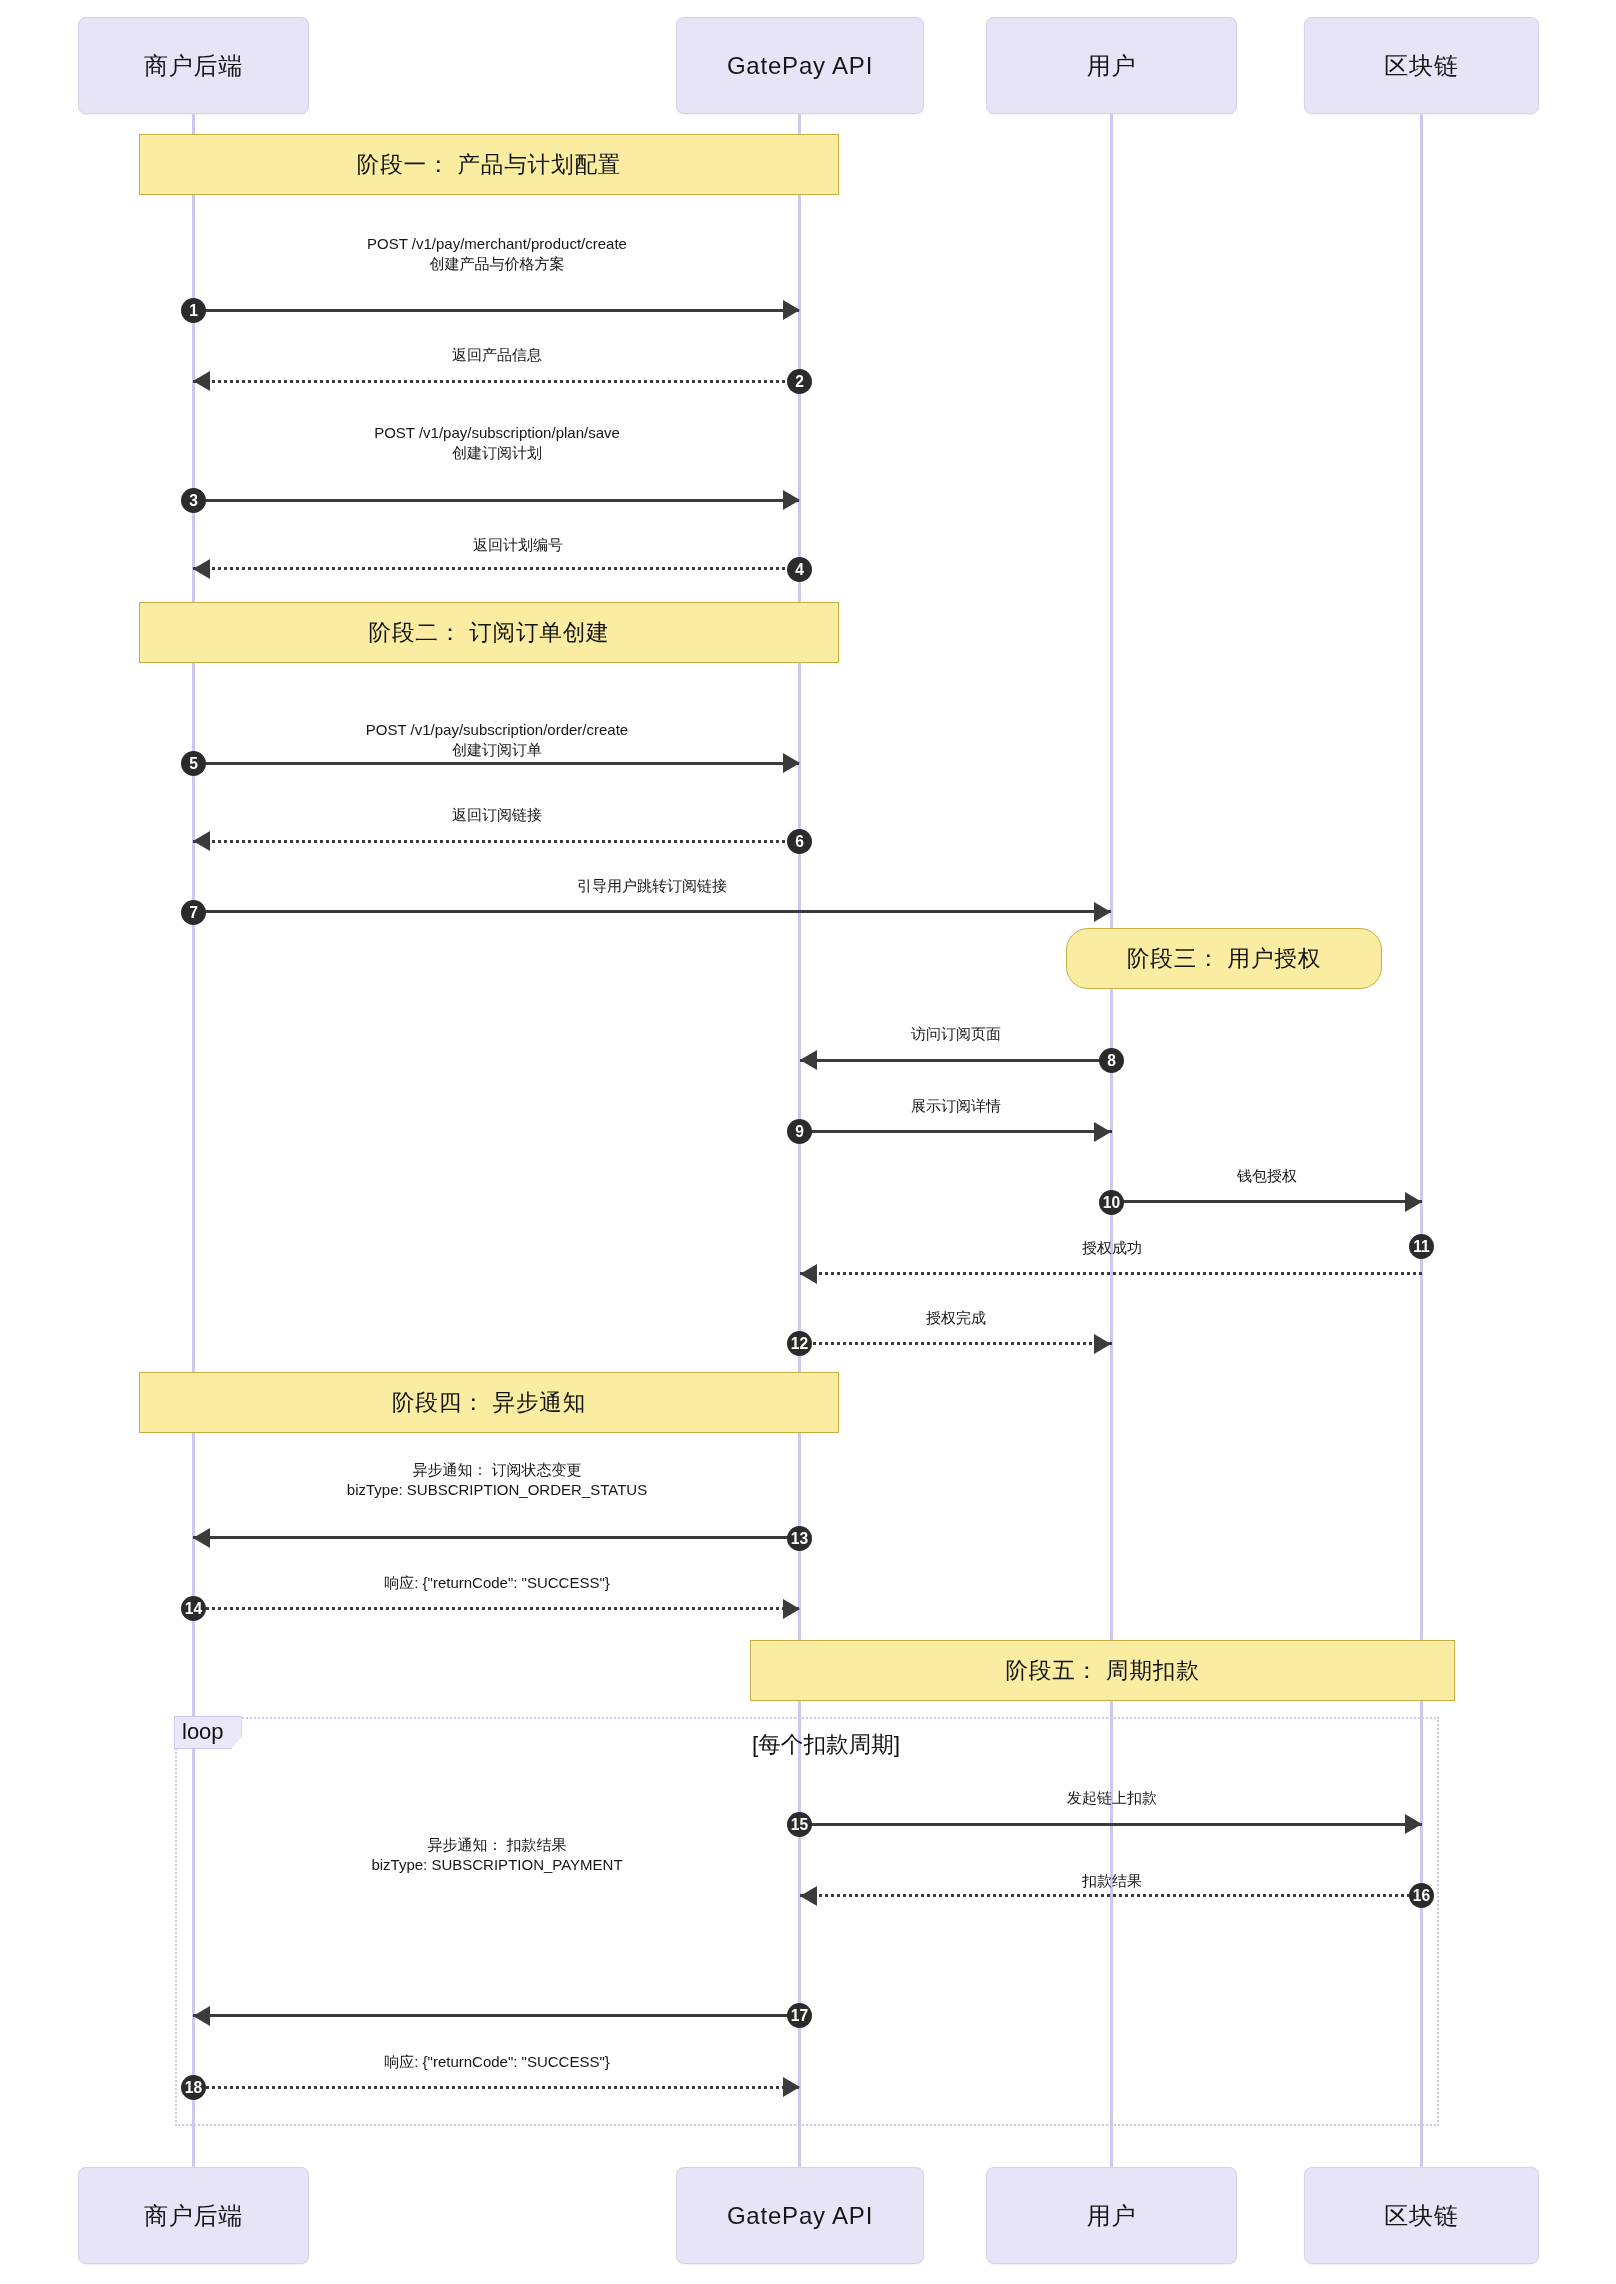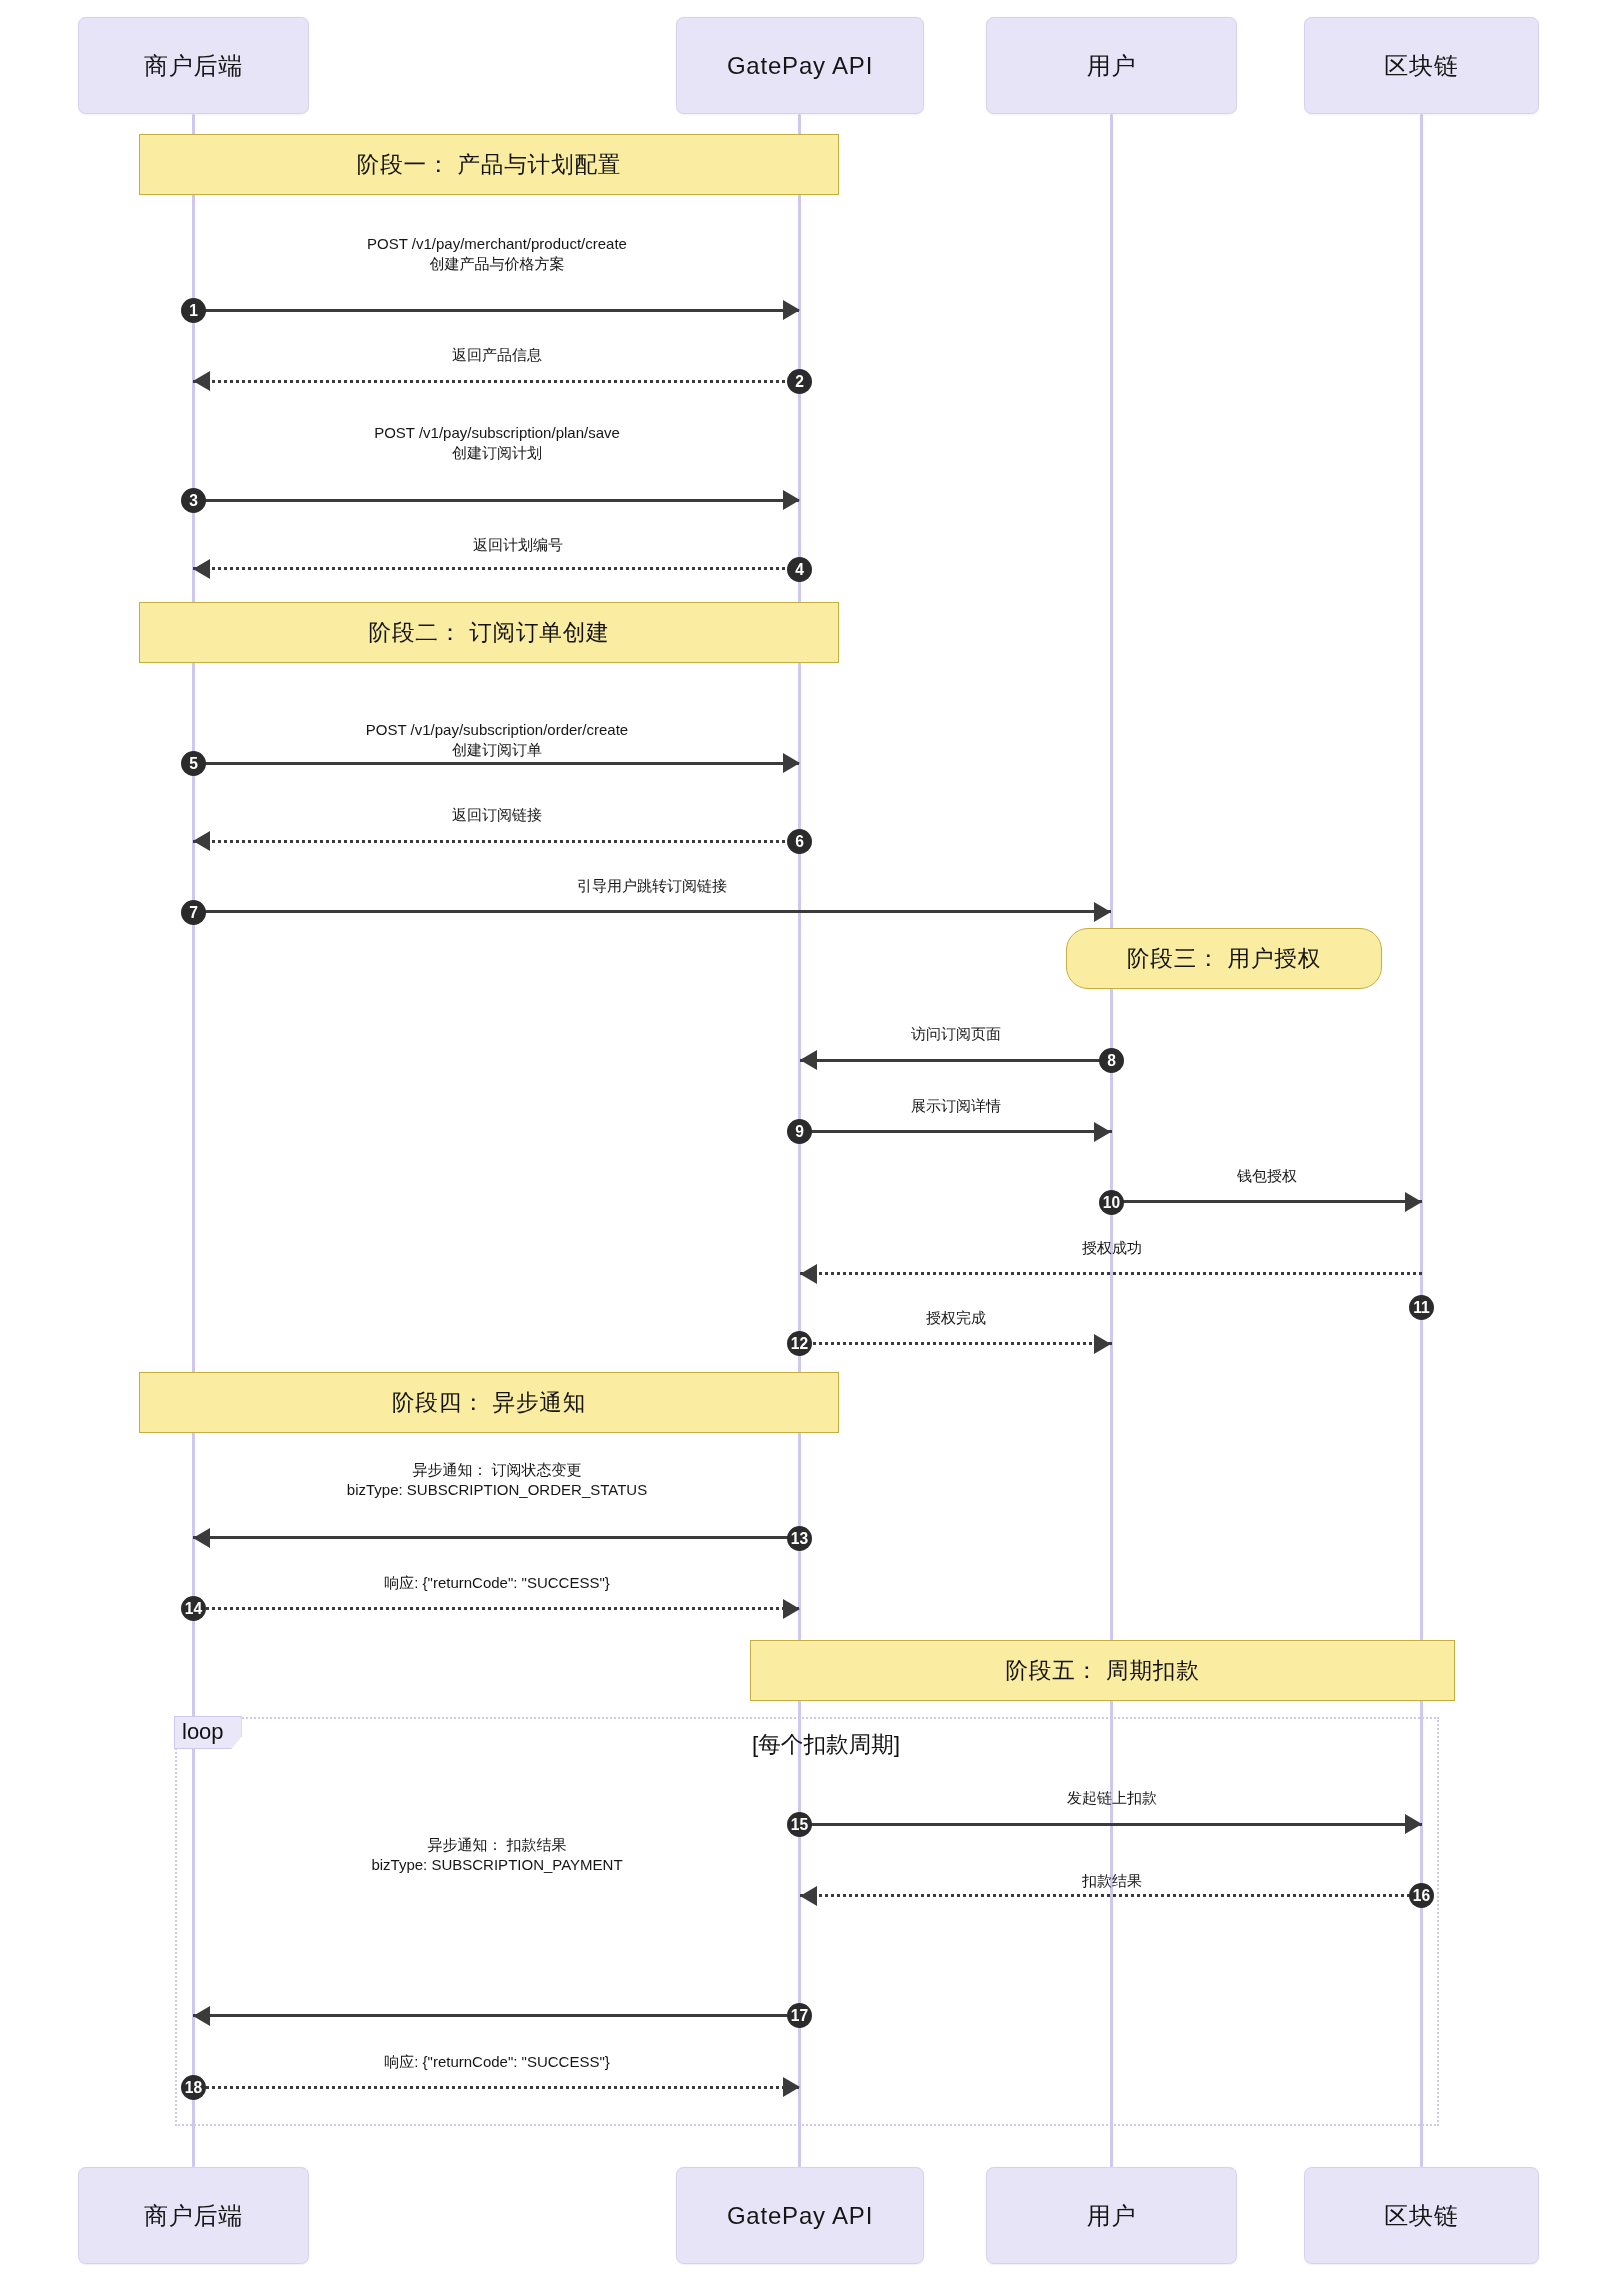--- a/index.html
+++ b/index.html
@@ -182,21 +182,21 @@
       <div class="msg-line" style="left: 800px; top: 1130px; width: 312px;"></div>
       <div class="arrow-head right" style="top: 1122px; left: 1094px;"></div>
       <div class="seq-num" style="left: 787px; top: 1119px;">9</div>
       <div class="msg-label" style="left: 956px; top: 1096px;">展示订阅详情</div>
       <div class="msg-line" style="left: 1112px; top: 1200px; width: 310px;"></div>
       <div class="arrow-head right" style="top: 1192px; left: 1405px;"></div>
       <div class="seq-num" style="left: 1099px; top: 1190px;">10</div>
       <div class="msg-label" style="left: 1267px; top: 1166px;">钱包授权</div>
       <div class="msg-line dotted" style="left: 800px; top: 1272px; width: 622px;"></div>
       <div class="arrow-head left" style="top: 1264px; left: 800px;"></div>
-      <div class="seq-num" style="left: 1409px; top: 1295px; text-align: center;">11</div>
+      <div class="seq-num" style="left: 1409px; top: 1234px; text-align: center;">11</div>
       <div class="msg-label" style="left: 1112px; top: 1238px;">授权成功</div>
       <div class="msg-line dotted" style="left: 800px; top: 1342px; width: 312px;"></div>
       <div class="arrow-head right" style="top: 1334px; left: 1094px;"></div>
       <div class="seq-num" style="left: 787px; top: 1331px;">12</div>
       <div class="msg-label" style="left: 956px; top: 1308px;">授权完成</div>
       <div class="msg-line" style="left: 193px; top: 1536px; width: 606px;"></div>
       <div class="arrow-head left" style="top: 1528px; left: 193px;"></div>
       <div class="seq-num" style="left: 787px; top: 1526px;">13</div>
       <div class="msg-label" style="left: 497px; top: 1460px;">异步通知： 订阅状态变更
 bizType: SUBSCRIPTION_ORDER_STATUS</div>

